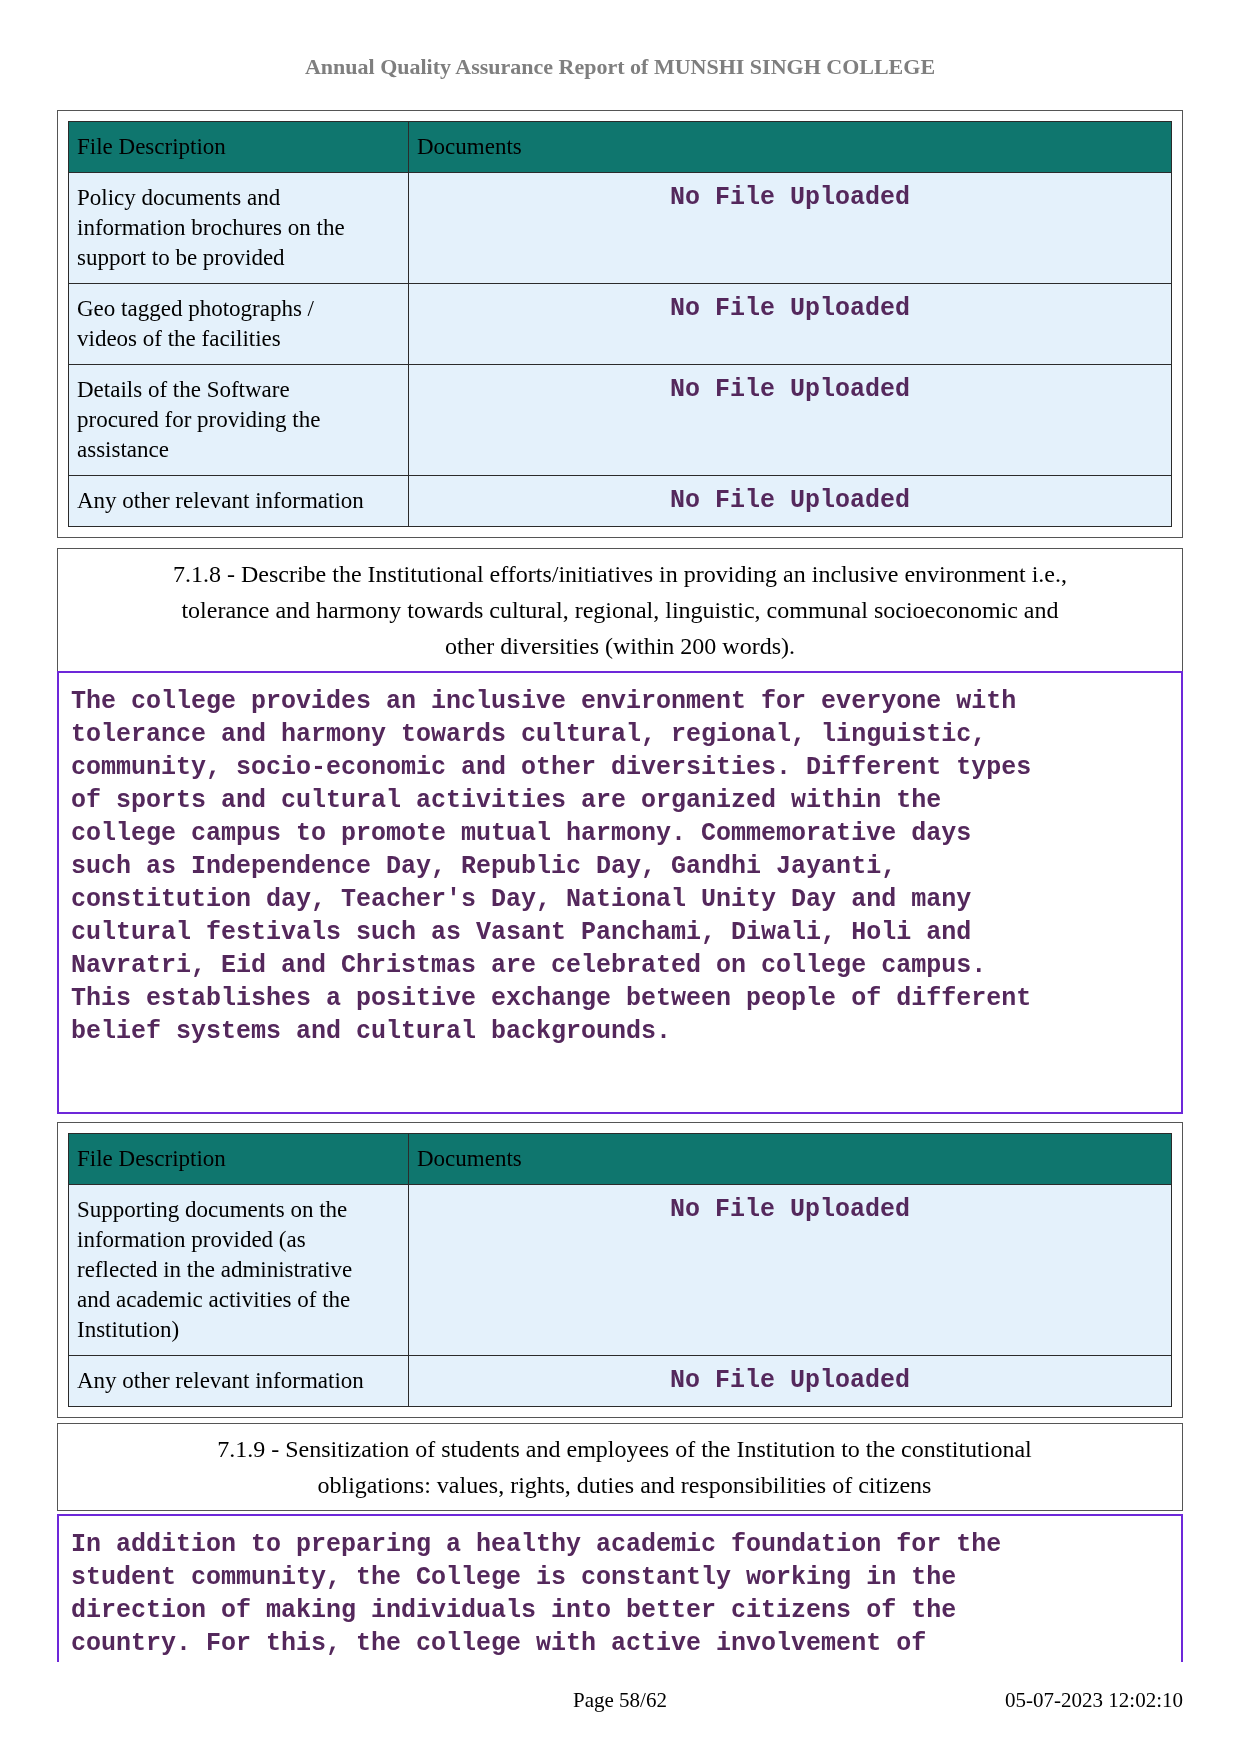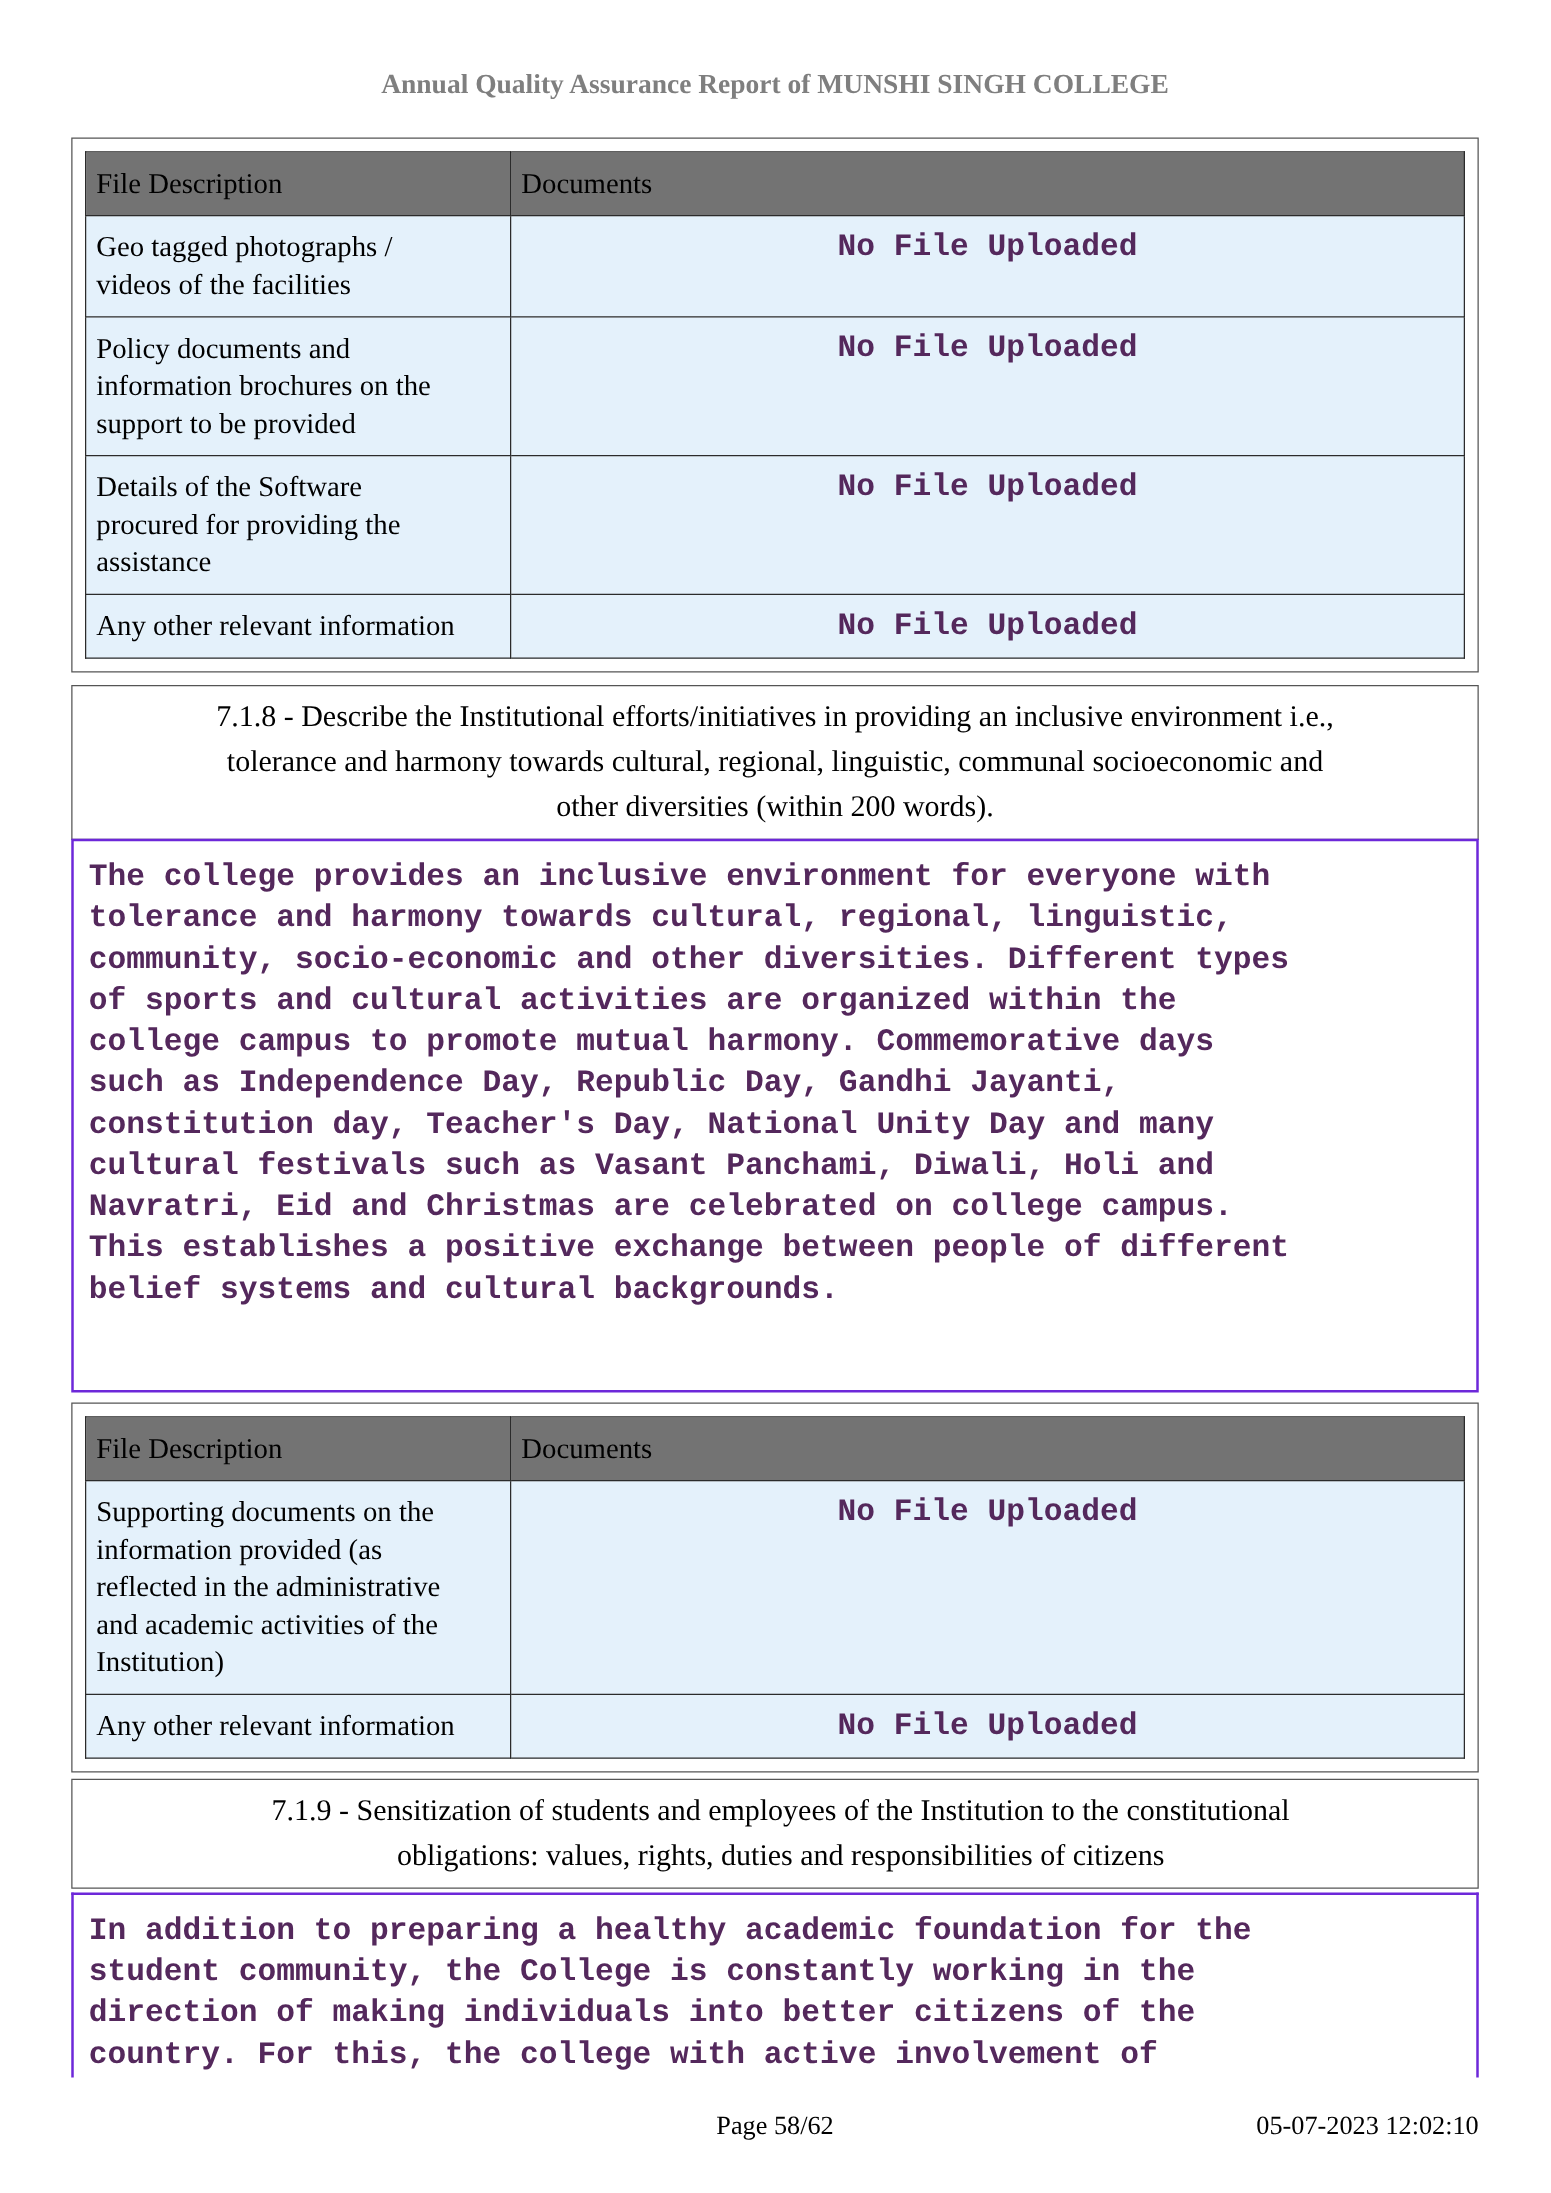--- a/index.html
+++ b/index.html
@@ -45,21 +45,21 @@
   th, td {
     border: 1px solid #2b2b2b;
     font-size: 23px;
     line-height: 30px;
     padding: 10px 8px;
     vertical-align: top;
     text-align: left;
     font-weight: normal;
     box-sizing: border-box;
   }
-  th { background: #737373; }
+  th { background: #0f766e; }
   td { background: #e4f1fb; }
   th.c1, td.desc { width: 340px; }
   td.desc { white-space: pre-wrap; }
   td.doc {
     text-align: center;
     font-family: "Liberation Mono", monospace;
     font-weight: bold;
     font-size: 25px;
     color: #54285c;
   }
@@ -123,28 +123,28 @@
     <div class="tbl-wrap">
       <table>
         <thead>
           <tr>
             <th class="c1">File Description</th>
             <th>Documents</th>
           </tr>
         </thead>
         <tbody>
           <tr>
-            <td class="desc">Geo tagged photographs /
-videos of the facilities</td>
-            <td class="doc">No File Uploaded</td>
-          </tr>
-          <tr>
             <td class="desc">Policy documents and
 information brochures on the
 support to be provided</td>
+            <td class="doc">No File Uploaded</td>
+          </tr>
+          <tr>
+            <td class="desc">Geo tagged photographs /
+videos of the facilities</td>
             <td class="doc">No File Uploaded</td>
           </tr>
           <tr>
             <td class="desc">Details of the Software
 procured for providing the
 assistance</td>
             <td class="doc">No File Uploaded</td>
           </tr>
           <tr>
             <td class="desc">Any other relevant information</td>

